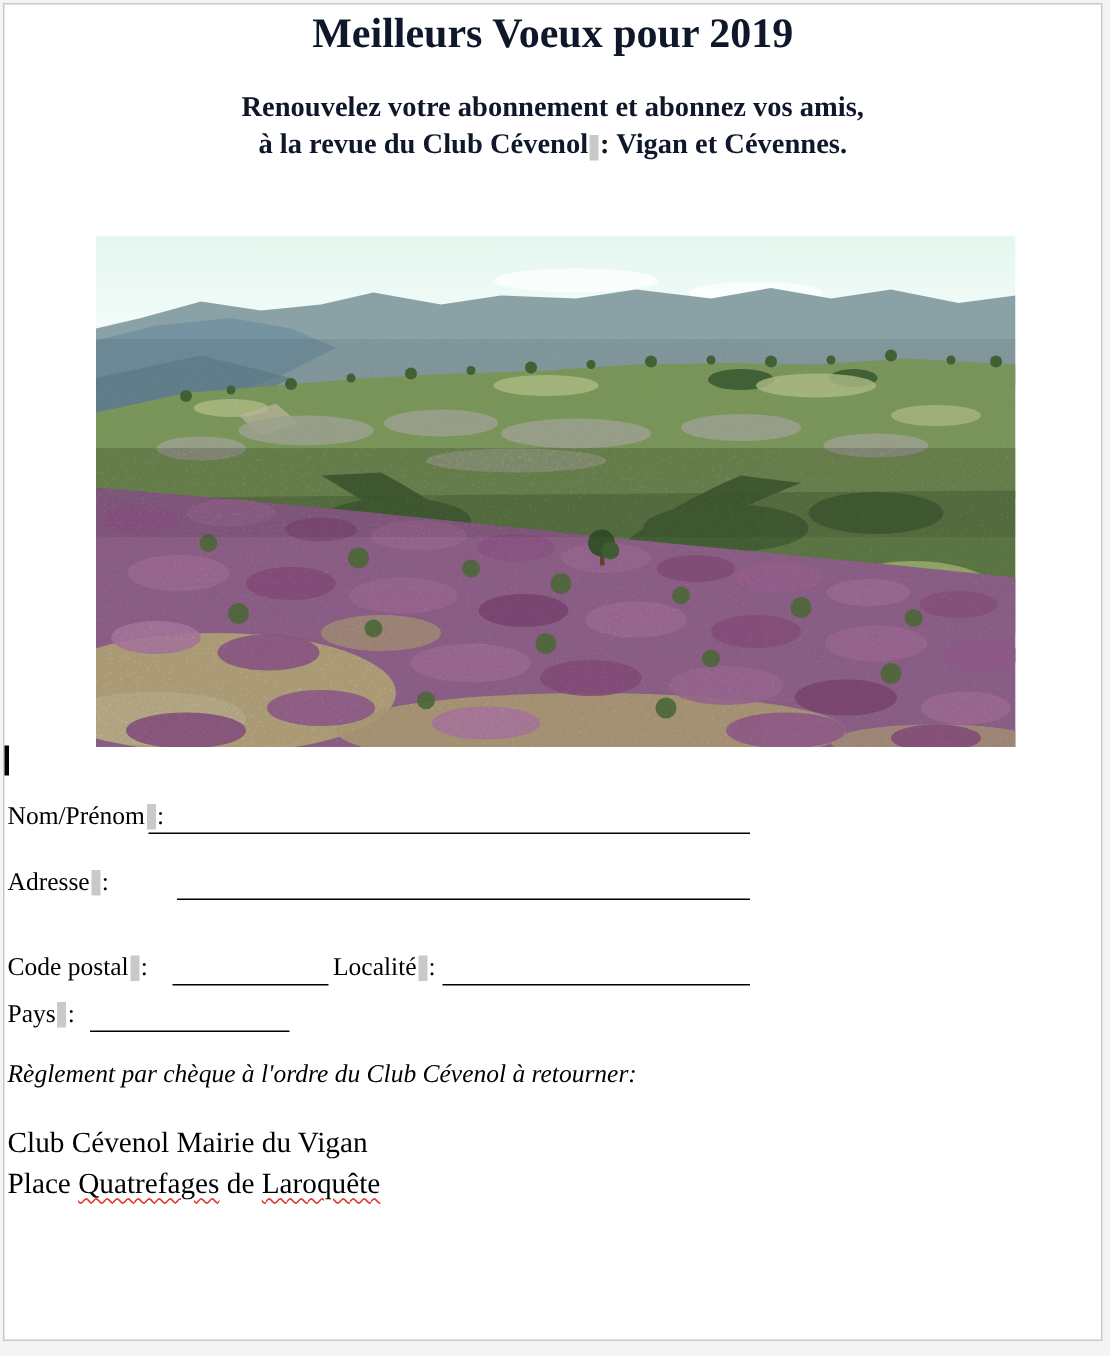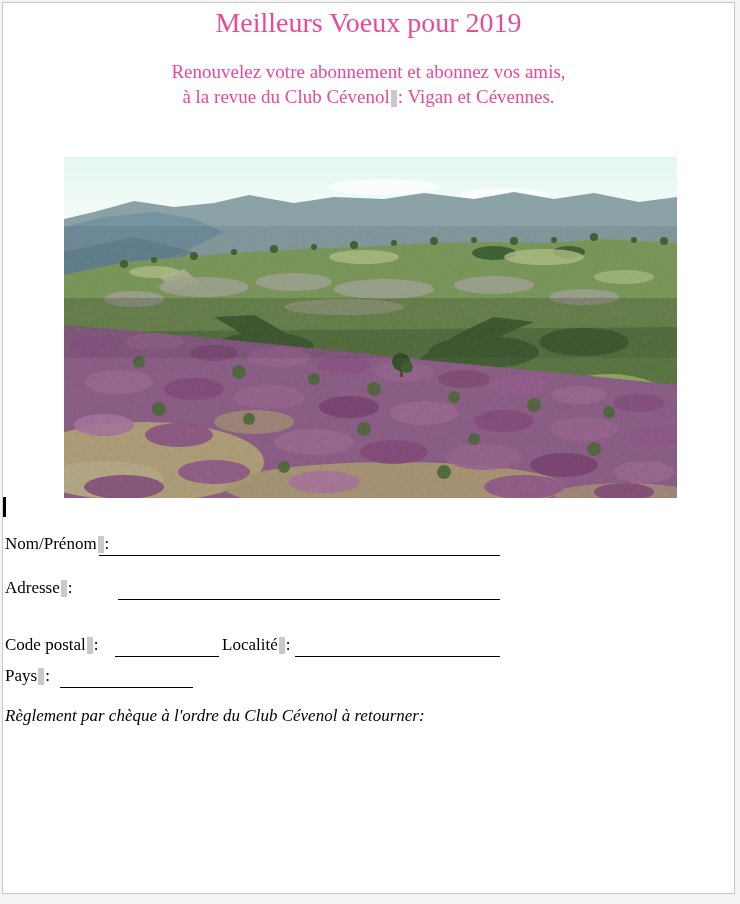--- a/index.html
+++ b/index.html
@@ -13,21 +13,21 @@
     background:#fff;border:1px solid #c8c8c8;
   }
   .doc-title{
     position:absolute;top:3px;left:0;width:100%;
     text-align:center;font-size:28px;line-height:34px;
   }
   .intro{
     position:absolute;top:57px;left:0;width:100%;
     text-align:center;font-size:19px;line-height:24.5px;
   }
-  .blue{color:#ec4899;}
+  .blue{color:#0f172a;font-weight:bold;}
   .sp-mark{
     display:inline-block;width:6px;height:17px;
     background:#c9c9c9;vertical-align:text-bottom;margin:0 1px;
   }
   .photo-wrap{position:absolute;left:61px;top:154px;width:613px;height:341px;}
   .cursor{position:absolute;left:0;top:494px;width:3px;height:20px;background:#000;}
   .row{position:absolute;left:0;width:100%;height:26px;font-size:17px;}
   .row .lbl{position:absolute;left:2px;top:0;white-space:nowrap;}
   .uline{
     position:absolute;top:0;height:21px;
@@ -229,17 +229,19 @@
   </div>
 
   <div class="row" style="top:663px">
     <span class="lbl"><span>Pays</span><span class="sp-mark"></span><span>:</span></span>
     <span class="uline u-pays"></span>
   </div>
 
   <div class="reglement">Règlement par chèque à l'ordre du Club Cévenol à retourner:</div>
 
   <div class="address">
+    <div>Club Cévenol Mairie du Vigan</div>
+    <div><span>Place </span><span class="wavy">Quatrefages</span><span> de </span><span class="wavy">Laroquête</span></div>
   </div>
 
 </div>
 
 <div class="bottom-strip"></div>
 
 </body></html>

